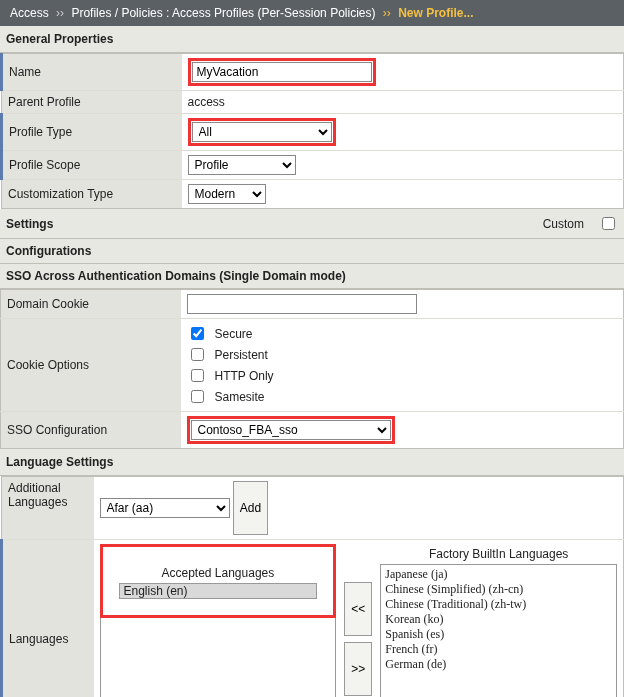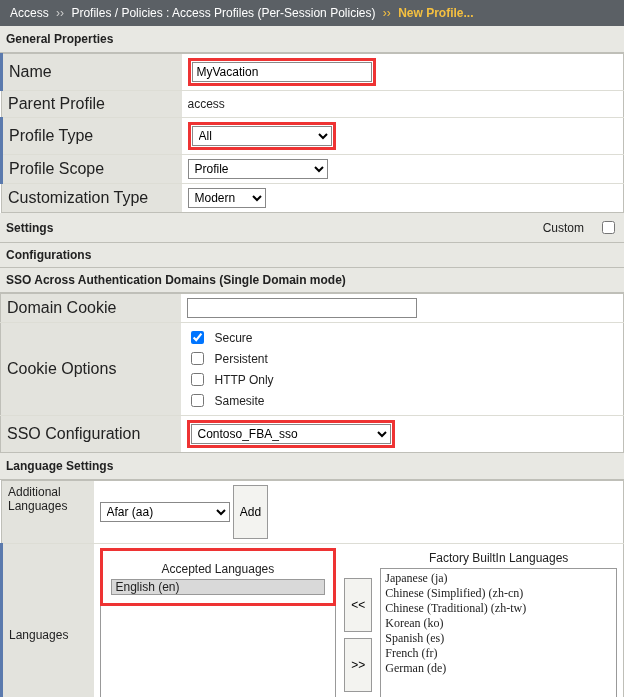--- a/index.html
+++ b/index.html
@@ -50,21 +50,21 @@
   }
   table.form td {
     border-bottom: 1px solid #ddddd5;
     padding: 4px 6px;
     vertical-align: middle;
   }
   table.form tr:last-child td { border-bottom: none; }
   td.label {
     width: 180px;
     background: #e3e3dd;
-    font-size: 16px;
+    font-size: 12px;
   }
   td.label-narrow {
     width: 92px;
     background: #e3e3dd;
     font-size: 12px;
   }
   .blue-accent { border-left: 3px solid #5b7aad; }
   .highlight-box { display:inline-block; border: 3px solid #e33; padding: 1px; }
   input[type="text"] {
     font-family: inherit;
@@ -104,21 +104,21 @@
   .listbox {
     width: 100%;
     height: 140px;
     border: 1px solid #999;
     background: #fff;
     overflow-y: scroll;
     padding: 2px 0;
   }
   .listbox .item { padding: 0 4px; font-size:12px;font-family:Liberation Serif, serif; }
   .midbtns { display:flex; flex-direction:column; justify-content:center; gap:6px; padding: 0 2px;}
-  .accepted-highlight { border: 3px solid #e33; padding: 8px; }
+  .accepted-highlight { border: 3px solid #e33; padding: 16px; }
 </style>
 </head>
 <body>
 
 <div class="breadcrumb">
   <span>Access</span>
   <span class="sep">››</span>
   <span>Profiles / Policies : Access Profiles (Per-Session Policies)</span>
   <span class="sep2">››</span>
   <span class="leaf">New Profile...</span>
@@ -146,21 +146,21 @@
       <span class="highlight-box">
         <select style="width:140px">
           <option>All</option>
         </select>
       </span>
     </td>
   </tr>
   <tr>
     <td class="label blue-accent">Profile Scope</td>
     <td>
-      <select style="width:140px">
+      <select style="width:108px">
         <option>Profile</option>
       </select>
     </td>
   </tr>
   <tr>
     <td class="label">Customization Type</td>
     <td>
       <select style="width:78px">
         <option>Modern</option>
       </select>

